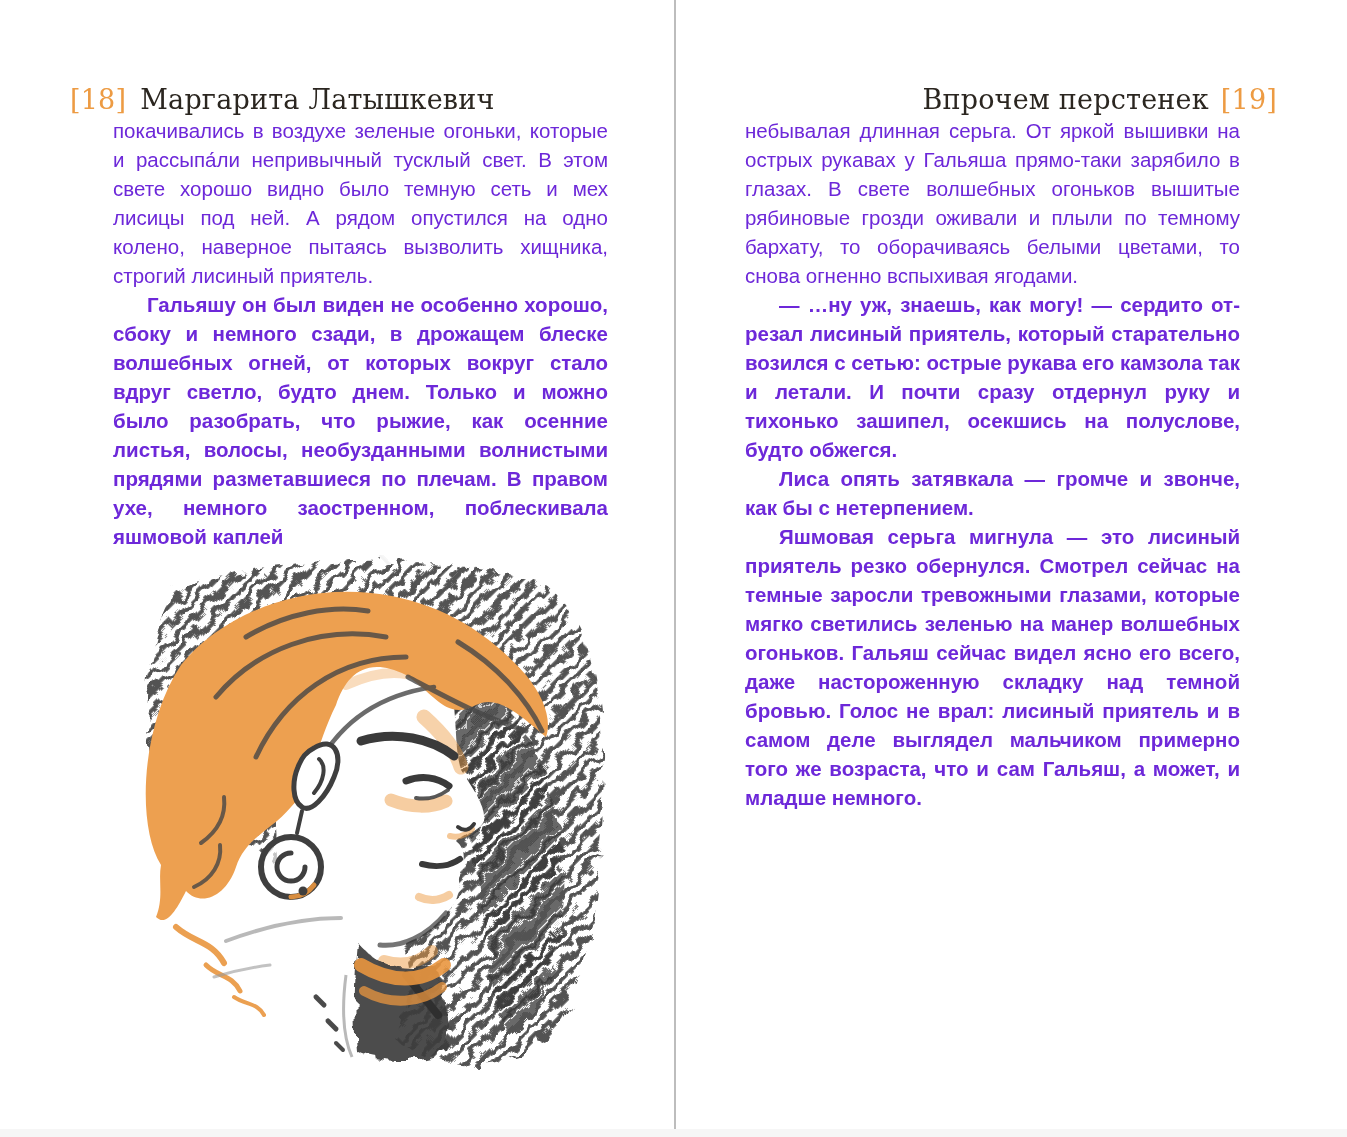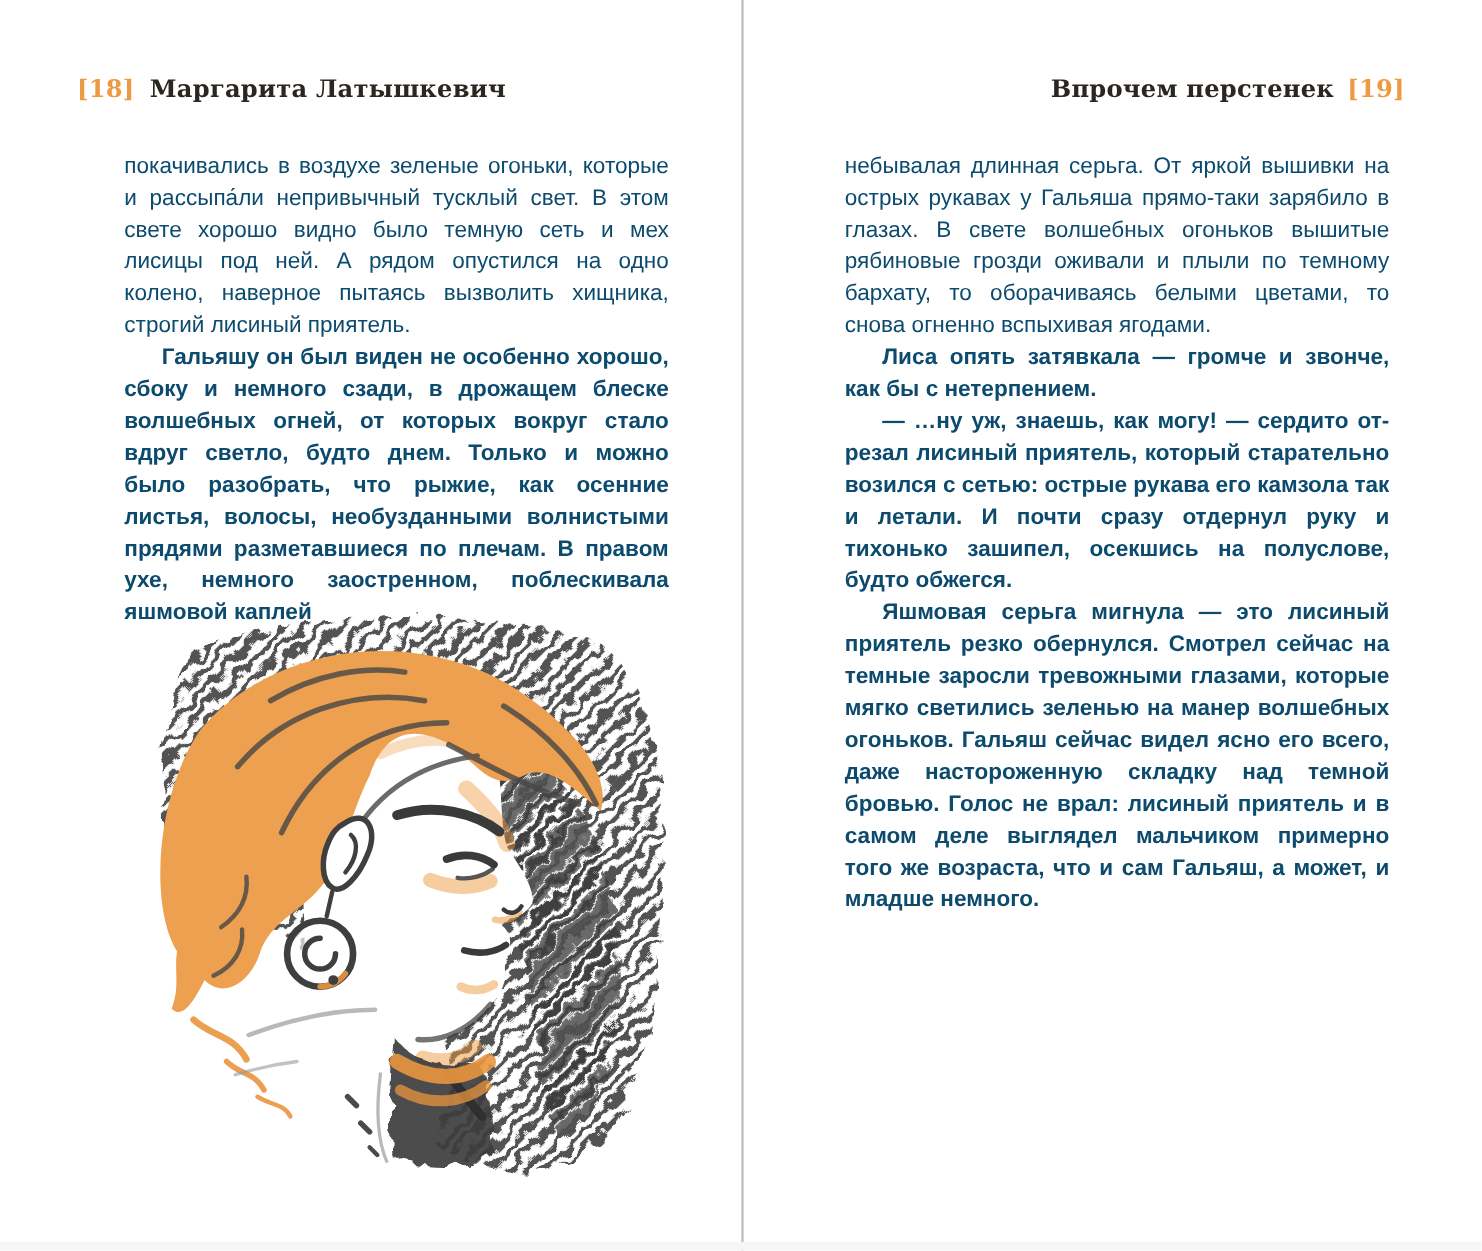--- a/index.html
+++ b/index.html
@@ -14,43 +14,43 @@
     position: absolute; left: 674px; top: 0;
     width: 2px; height: 1137px;
     background: #bdbdbd;
   }
   .bottom-shade {
     position: absolute; left: 0; bottom: 0;
     width: 1347px; height: 8px;
     background: #f6f6f6;
   }
   .ph {
-    position: absolute; top: 68px;
+    position: absolute; top: 84px;
     font-family: "DejaVu Serif", serif;
-    font-weight: bold;
-    font-size: 22px;
+    font-weight: normal;
+    font-size: 27px;
     color: #2b2620;
     letter-spacing: 0.2px;
     white-space: nowrap;
   }
   .ph-left { left: 70px; }
   .ph-right { left: 700px; width: 577px; text-align: right; }
   .folio { color: #ed9b43; }
   .ph-left .folio { margin-right: 14px; }
   .ph-right .folio { margin-left: 12px; text-align: center; }
   .col {
-    position: absolute; top: 136px;
+    position: absolute; top: 116px;
     width: 495px;
     font-size: 20.5px;
     line-height: 29px;
-    color: #0c4a6e;
+    color: #6d28d9;
     text-align: justify;
   }
   .col-left  { left: 113px; }
-  .col-right { left: 745px; margin-left: 23px; }
+  .col-right { left: 745px; }
   .col p { margin: 0; }
   .col p.indent { text-indent: 34px; font-weight: bold; }
   .illustration {
     position: absolute; left: 104px; top: 545px;
     width: 524px; height: 540px;
   }
   .illustration svg { width: 100%; height: 100%; display: block; }
 </style>
 </head>
 <body>
@@ -66,22 +66,22 @@
   <span class="running">Впрочем перстенек</span><span class="folio">[19]</span>
 </header>
 
 <div class="col col-left">
   <p>покачивались в воздухе зеленые огоньки, ко­торые и рассыпа́ли непривычный тусклый свет. В этом свете хорошо видно было темную сеть и мех лисицы под ней. А рядом опустился на одно колено, наверное пытаясь вызволить хищ­ника, строгий лисиный приятель.</p>
   <p class="indent">Гальяшу он был виден не особенно хоро­шо, сбоку и немного сзади, в дрожащем бле­ске волшебных огней, от которых вокруг стало вдруг светло, будто днем. Только и можно было разобрать, что рыжие, как осенние листья, во­лосы, необузданными волнистыми прядями раз­метавшиеся по плечам. В правом ухе, немно­го заостренном, поблескивала яшмовой каплей</p>
 </div>
 
 <div class="col col-right">
   <p>небывалая длинная серьга. От яркой вышивки на острых рукавах у Гальяша прямо-таки зарябило в глазах. В свете волшебных огоньков вышитые рябиновые грозди оживали и плыли по темно­му бархату, то оборачиваясь белыми цветами, то снова огненно вспыхивая ягодами.</p>
+  <p class="indent">— …ну уж, знаешь, как могу! — сердито от­резал лисиный приятель, который старательно возился с сетью: острые рукава его камзола так и летали. И почти сразу отдернул руку и тихонько зашипел, осекшись на полуслове, будто обжегся.</p>
   <p class="indent">Лиса опять затявкала — громче и звонче, как бы с нетерпением.</p>
-  <p class="indent">— …ну уж, знаешь, как могу! — сердито от­резал лисиный приятель, который старательно возился с сетью: острые рукава его камзола так и летали. И почти сразу отдернул руку и тихонько зашипел, осекшись на полуслове, будто обжегся.</p>
   <p class="indent">Яшмовая серьга мигнула — это лисиный при­ятель резко обернулся. Смотрел сейчас на темные заросли тревожными глазами, которые мягко све­тились зеленью на манер волшебных огоньков. Гальяш сейчас видел ясно его всего, даже насто­роженную складку над темной бровью. Голос не врал: лисиный приятель и в самом деле выглядел мальчиком примерно того же возраста, что и сам Гальяш, а может, и младше немного.</p>
 </div>
 
 <div class="illustration">
   <svg viewBox="0 0 520 540" xmlns="http://www.w3.org/2000/svg">
     <defs>
       <pattern id="hatch" width="12" height="12" patternUnits="userSpaceOnUse" patternTransform="rotate(45)">
         <rect width="12" height="12" fill="#ffffff"></rect>
         <line x1="6" y1="-2" x2="6" y2="14" stroke="#454545" stroke-width="5.5" stroke-linecap="round"></line>
       </pattern>

